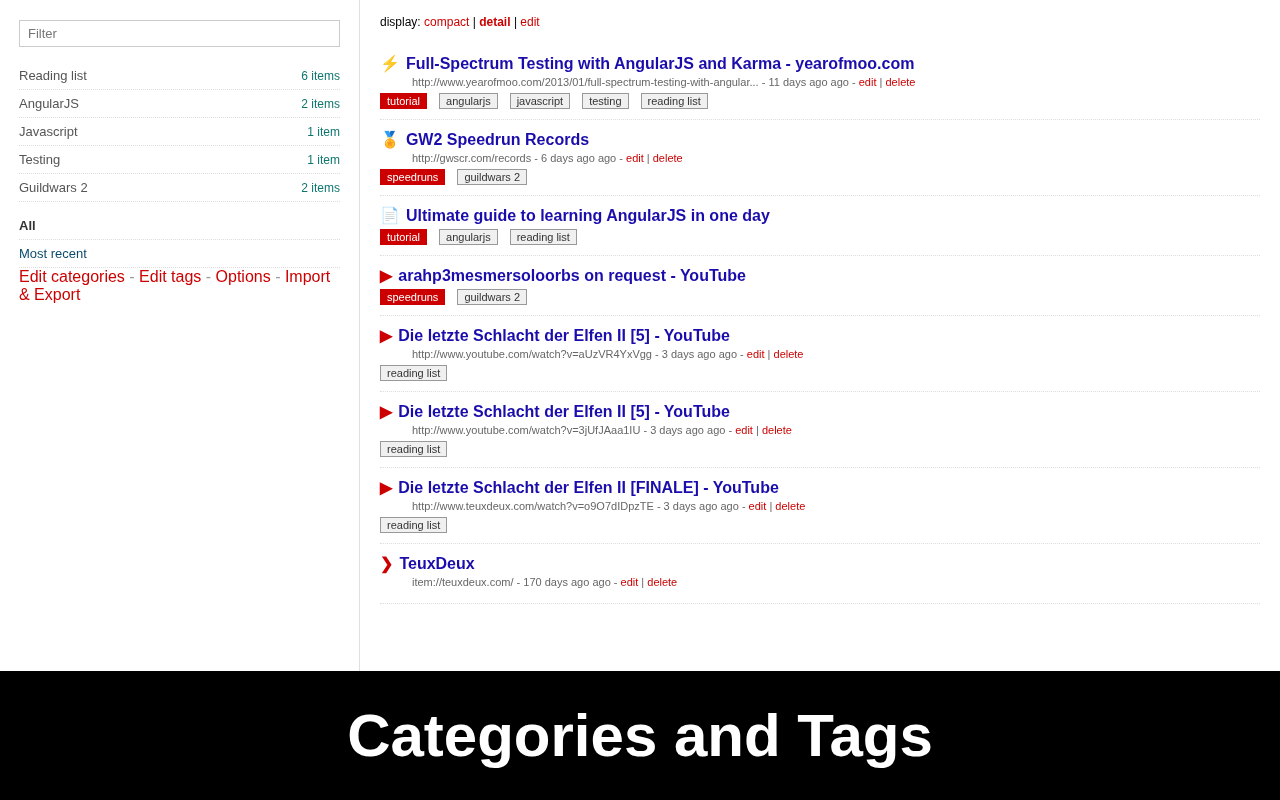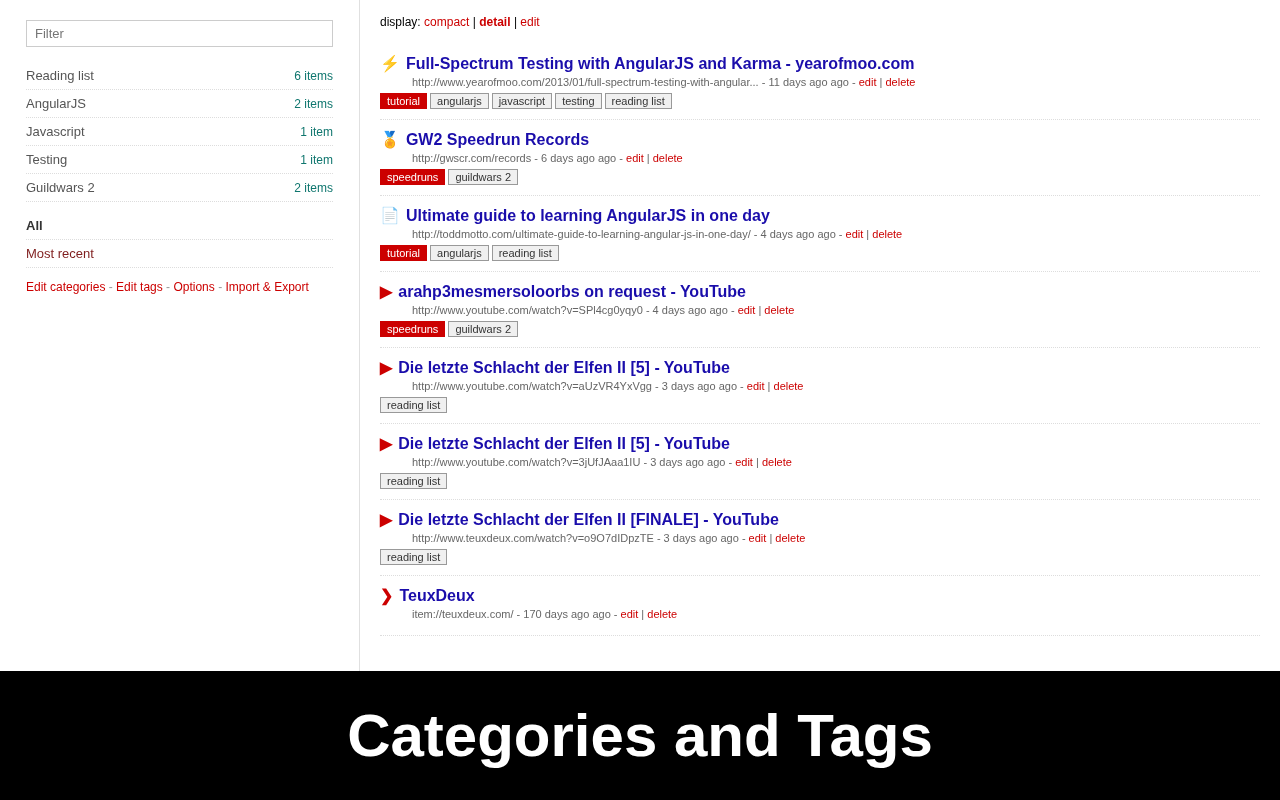--- a/index.html
+++ b/index.html
@@ -4,21 +4,21 @@
   <style>
     * { margin: 0; padding: 0; box-sizing: border-box; }
     body { font-family: Arial, sans-serif; font-size: 13px; background: #fff; color: #333; }
 
     .layout { display: flex; min-height: 800px; }
 
     
     .sidebar {
       width: 360px;
       min-width: 360px;
-      padding: 20px 26px;
+      padding: 20px 19px;
       border-right: 1px solid #e0e0e0;
     }
 
     .filter-input {
       width: 100%;
       padding: 5px 8px;
       border: 1px solid #ccc;
       font-size: 13px;
       margin-bottom: 15px;
       color: #999;
@@ -28,26 +28,26 @@
     .category-item {
       display: flex;
       justify-content: space-between;
       align-items: center;
       padding: 6px 0;
       border-bottom: 1px dotted #ddd;
       cursor: pointer;
     }
     .category-name { color: #555; font-size: 13px; }
     .category-name.all-item { font-weight: bold; font-size: 13px; color: #333; }
-    .category-name.most-recent { color: #7f1d1d; font-size: 13px; }
+    .category-name.most-recent { color: #0c4a6e; font-size: 13px; }
     .category-count { color: #0f766e; font-size: 12px; }
 
     .sidebar-actions {
-      margin-top: 12px;
-      font-size: 12px;
+      margin-top: 0;
+      font-size: 16px;
       color: #c00;
     }
     .sidebar-actions a {
       color: #c00;
       text-decoration: none;
     }
     .sidebar-actions span { color: #999; }
 
     
     .main { flex: 1; padding: 15px 20px; }
@@ -78,21 +78,21 @@
     }
 
     .item-meta {
       font-size: 11px;
       color: #666;
       margin-bottom: 5px;
       padding-left: 32px;
     }
     .item-meta a { color: #c00; text-decoration: none; }
 
-    .tags { display: flex; flex-wrap: wrap; gap: 3px; margin-top: 4px; }
+    .tags { display: flex; flex-wrap: wrap; gap: 12px; margin-top: 4px; }
     .tag {
       display: inline-block;
       padding: 1px 6px;
       border: 1px solid #999;
       font-size: 11px;
       color: #333;
       background: #f0f0f0;
     }
     .tag.highlight {
       background: #c00;
@@ -206,45 +206,31 @@
       <div class="tags">
             <span class="tag highlight">speedruns</span>
             <span class="tag">guildwars 2</span>
           </div>
     </li>
         <li class="list-item">
       <a class="item-title" href="#">
         <span style="color:#555">📄</span>
         <span>Ultimate guide to learning AngularJS in one day</span>
       </a>
-      <div class="item-meta">
-        <span>http://toddmotto.com/ultimate-guide-to-learning-angular-js-in-one-day/</span>
-        <span> - 4 days ago ago - </span>
-        <a href="#">edit</a>
-        <span> | </span>
-        <a href="#">delete</a>
-      </div>
       <div class="tags">
             <span class="tag highlight">tutorial</span>
             <span class="tag">angularjs</span>
             <span class="tag">reading list</span>
           </div>
     </li>
         <li class="list-item">
       <a class="item-title" href="#">
         <span style="color:#c00">▶</span>
         <span>arahp3mesmersoloorbs on request - YouTube</span>
       </a>
-      <div class="item-meta">
-        <span>http://www.youtube.com/watch?v=SPl4cg0yqy0</span>
-        <span> - 4 days ago ago - </span>
-        <a href="#">edit</a>
-        <span> | </span>
-        <a href="#">delete</a>
-      </div>
       <div class="tags">
             <span class="tag highlight">speedruns</span>
             <span class="tag">guildwars 2</span>
           </div>
     </li>
         <li class="list-item">
       <a class="item-title" href="#">
         <span style="color:#c00">▶</span>
         <span>Die letzte Schlacht der Elfen II [5] - YouTube</span>
       </a>

